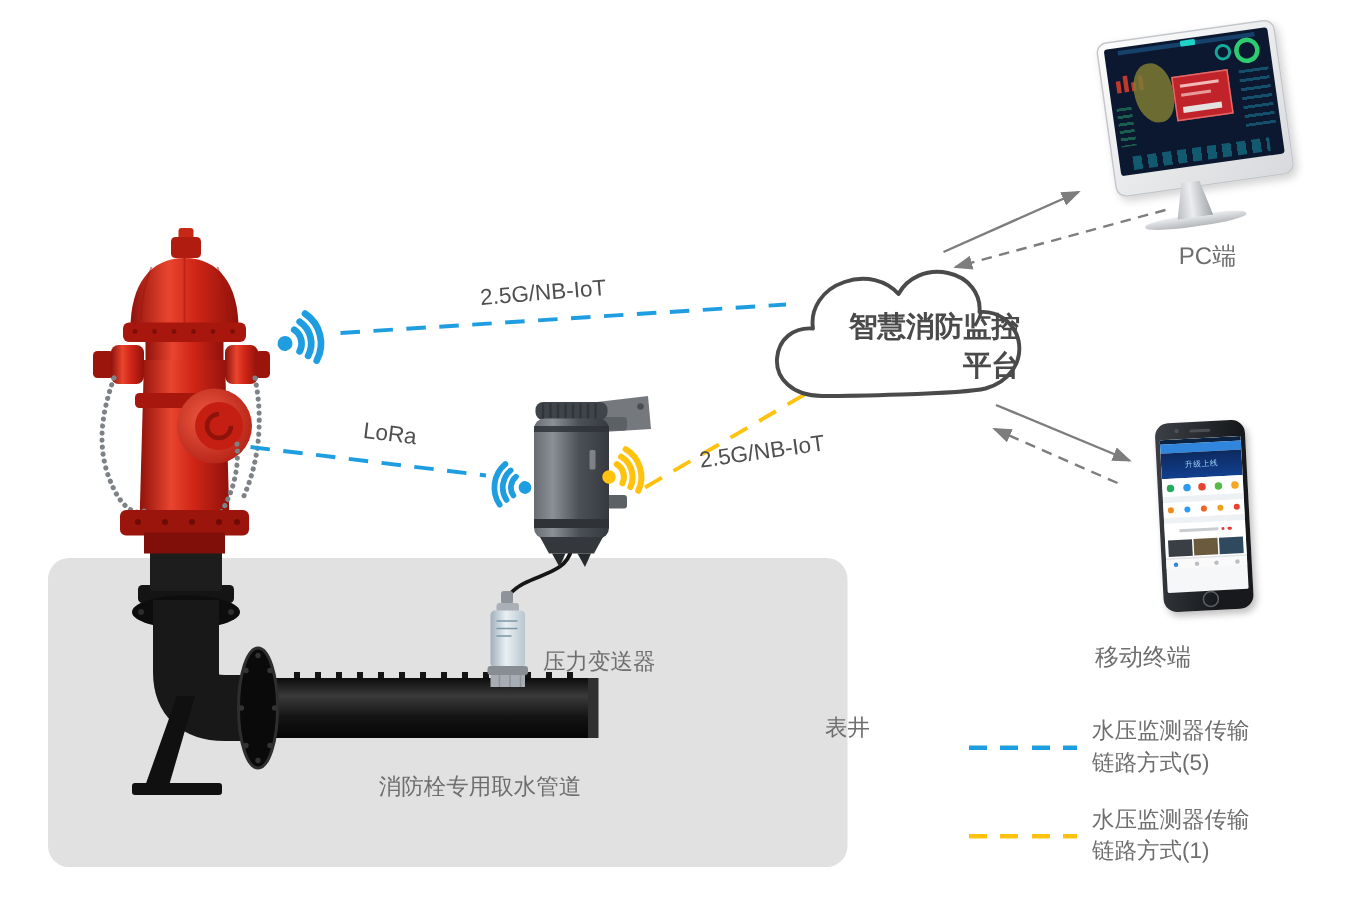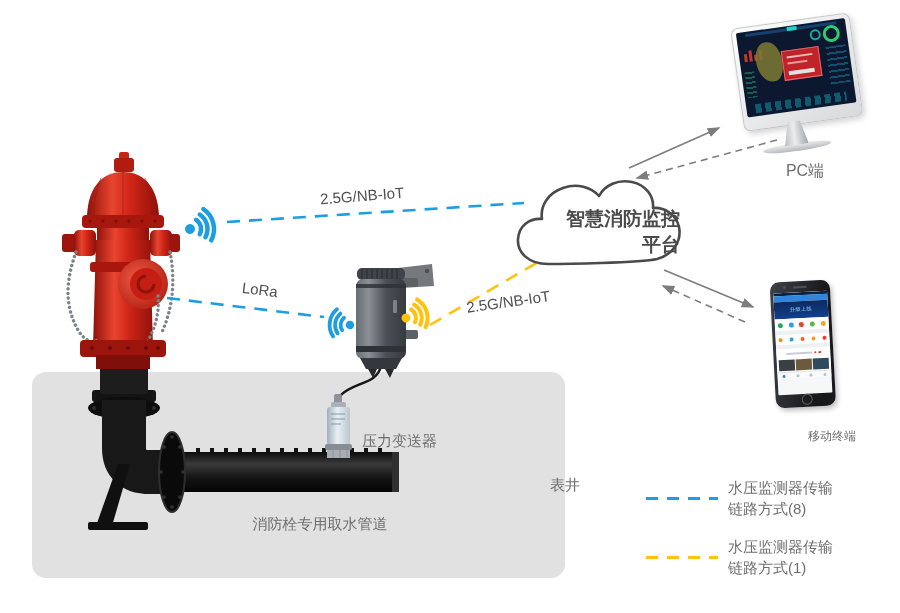--- a/index.html
+++ b/index.html
@@ -324,27 +324,27 @@
         <div class="s-tabbar">
           <div class="tabdot active"></div>
           <div class="tabdot"></div>
           <div class="tabdot"></div>
           <div class="tabdot"></div>
         </div>
       </div>
       <div class="ph-home"></div>
     </div>
   </div>
-  <div class="lbl lbl-center" style="left:756px;top:428px;width:100px;font-size:12px;text-align:right;">移动终端</div>
+  <div class="lbl lbl-center" style="left:712px;top:428px;width:100px;font-size:16px;">移动终端</div>
 
   <div class="legend-item" style="left:646px;top:477px;">
     <div class="legend-dash dash-blue"></div>
     <div class="legend-text">
       <div>水压监测器传输</div>
-      <div>链路方式(8)</div>
+      <div>链路方式(5)</div>
     </div>
   </div>
   <div class="legend-item" style="left:646px;top:536px;">
     <div class="legend-dash dash-yellow"></div>
     <div class="legend-text">
       <div>水压监测器传输</div>
       <div>链路方式(1)</div>
     </div>
   </div>
 

